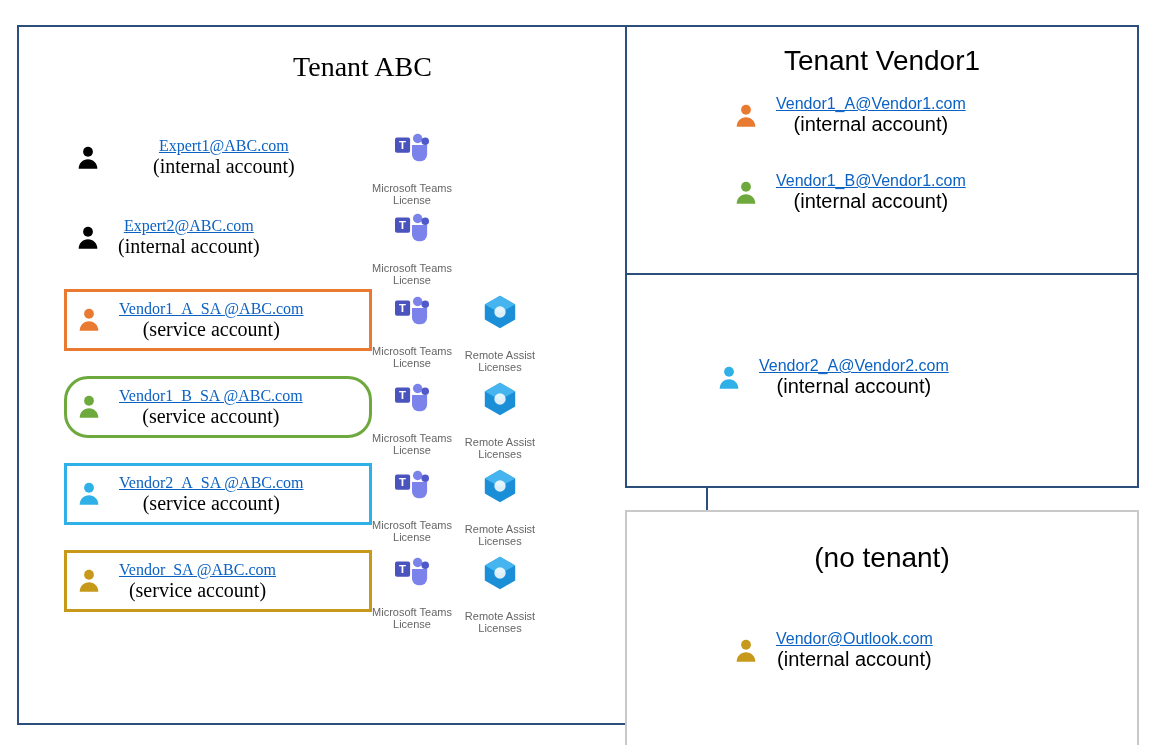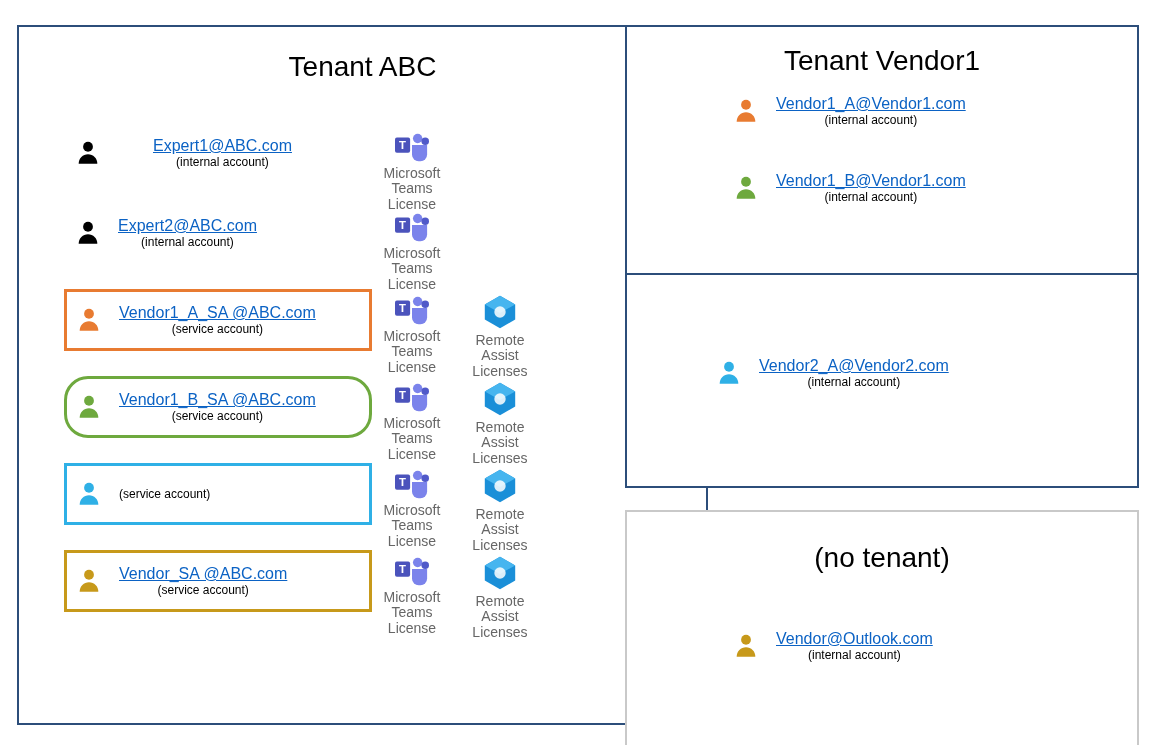--- a/index.html
+++ b/index.html
@@ -47,65 +47,65 @@
     align-items: center;
     font-size: 16px;
   }
   .email {
     color: #0b62c4;
     text-decoration: underline;
     white-space: nowrap;
   }
   .subtext {
     color: #000;
-    font-size: 12px;
+    font-size: 20px;
     white-space: nowrap;
   }
   .sa-box {
     position: absolute;
     border-width: 3px;
     border-style: solid;
     display:flex;
     align-items:center;
     padding-left: 8px;
   }
   .lic-wrap {
     position:absolute;
     display:flex;
     flex-direction:column;
     align-items:center;
     width:80px;
   }
   .lic-label {
-    font-size: 14px;
+    font-size: 11px;
     color:#666;
     text-align:center;
     line-height:1.1;
-    margin-top:2px;
+    margin-top:18px;
     white-space: pre-line;
   }
   svg.lines {
     position:absolute;
     top:0; left:0;
     width:1155px; height:745px;
     pointer-events:none;
   }
 </style>
 </head>
 <body>
 <div class="canvas">
 
 <svg class="lines">
   <line x1="370" y1="320" x2="730" y2="114" stroke="#e87b31" stroke-width="2"></line>
   <line x1="370" y1="407" x2="730" y2="192" stroke="#6ea93e" stroke-width="2"></line>
   <line x1="370" y1="494" x2="712" y2="376" stroke="#2fb0e6" stroke-width="2"></line>
   <line x1="370" y1="581" x2="730" y2="651" stroke="#c7991a" stroke-width="2"></line>
 </svg>
 
-<div class="box" style="left:17px; top:25px; width:691px; height:700px;">
+<div class="box" style="left:17px; top:25px; width:691px; height:700px;font-family:Liberation Serif, serif;">
   <div class="title" style="top:24px;">Tenant ABC</div>
 
   <div class="user-row" style="left:55px; top:110px;gap:35px;">
     <span class="person-icon">
           <svg viewBox="0 0 24 24">
             <circle cx="12" cy="7.5" r="4.2" fill="#000"></circle>
             <path d="M4 22c0-4.4 3.6-8 8-8s8 3.6 8 8z" fill="#000"></path>
           </svg>
         </span>
     <div class="user-text">
@@ -154,20 +154,21 @@
   </div>
 
   <div class="sa-box" style="left:45px; top:436px; width:308px; height:62px; border-color:#2fb0e6;">
     <span class="person-icon">
           <svg viewBox="0 0 24 24">
             <circle cx="12" cy="7.5" r="4.2" fill="#2fb0e6"></circle>
             <path d="M4 22c0-4.4 3.6-8 8-8s8 3.6 8 8z" fill="#2fb0e6"></path>
           </svg>
         </span>
     <div class="user-text">
+      <span class="email">Vendor2_A_SA @ABC.com</span>
       <span class="subtext">(service account)</span>
     </div>
   </div>
 
   <div class="sa-box" style="left:45px; top:523px; width:308px; height:62px; border-color:#c7991a;">
     <span class="person-icon">
           <svg viewBox="0 0 24 24">
             <circle cx="12" cy="7.5" r="4.2" fill="#c7991a"></circle>
             <path d="M4 22c0-4.4 3.6-8 8-8s8 3.6 8 8z" fill="#c7991a"></path>
           </svg>

